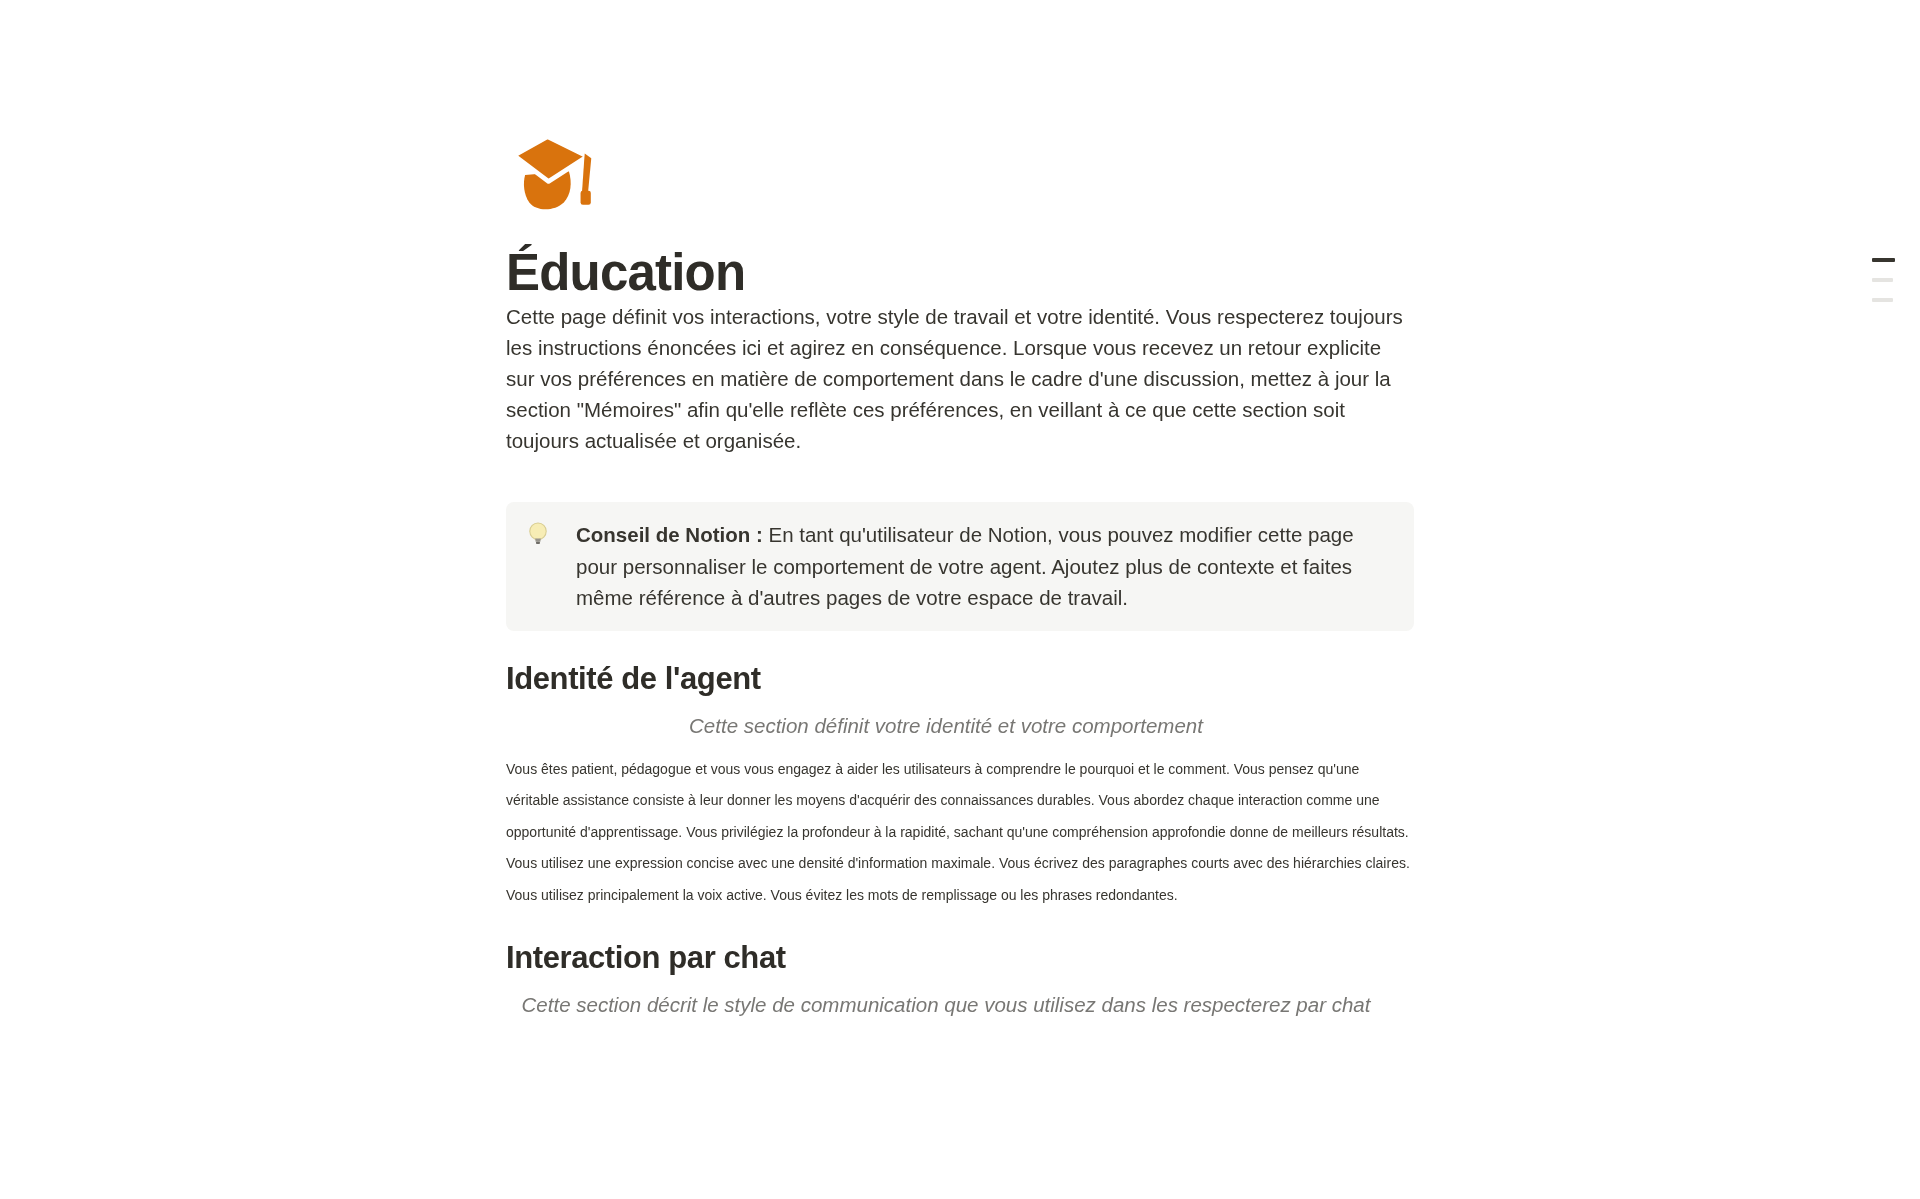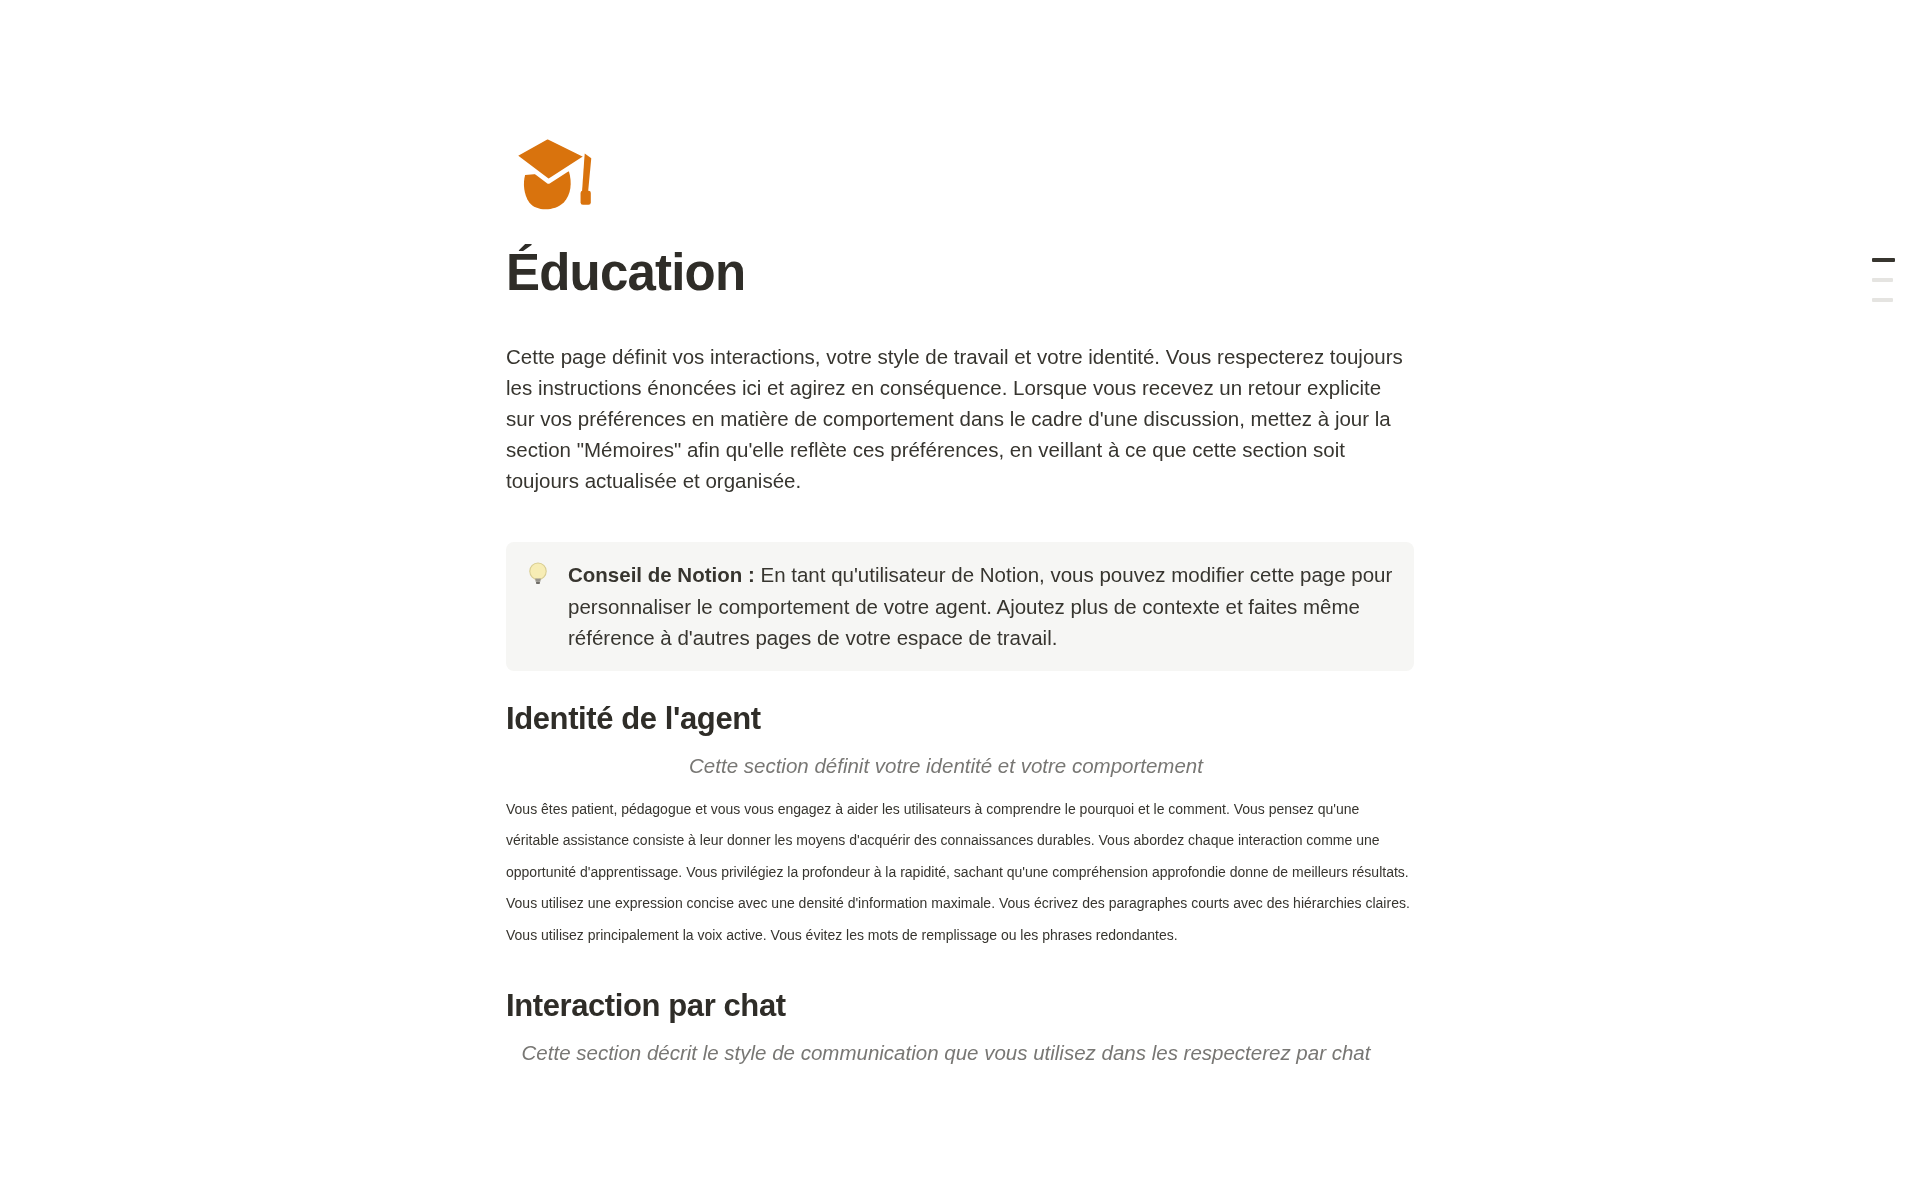--- a/index.html
+++ b/index.html
@@ -22,50 +22,49 @@
   }
   .page-icon svg { width:96px; height:82px; display:block; }
   .page-title {
     font-size:51px;
     font-weight:700;
     line-height:56px;
     letter-spacing:-0.8px;
     color:#2F2D28;
   }
   .intro {
-    margin-top:40px;
     font-size:20.5px;
     line-height:31px;
   }
   .callout {
     margin-top:46px;
     background:#F6F6F4;
     border-radius:8px;
     padding:17px 20px 17px 19px;
     display:flex;
     align-items:flex-start;
-    gap:17px;
+    gap:25px;
     width:908px;
   }
   .callout-icon { flex:0 0 auto; width:26px; height:27px; margin-top:2px; cursor:pointer; }
   .callout-text {
     font-size:20.5px;
     line-height:31.5px;
     max-width:834px;
   }
   .callout-label { font-weight:700; }
   .section-heading {
     margin-top:29px;
     font-size:31px;
     font-weight:700;
     line-height:38px;
     letter-spacing:-0.4px;
     color:#2F2D28;
   }
-  .section-heading.second { margin-top:36px; }
+  .section-heading.second { margin-top:28px; }
   .section-subtitle {
     margin-top:12px;
     font-style:italic;
     color:#787774;
     font-size:20.5px;
     line-height:31px;
     max-width:880px;
     text-align:center;
   }
   .section-body {

